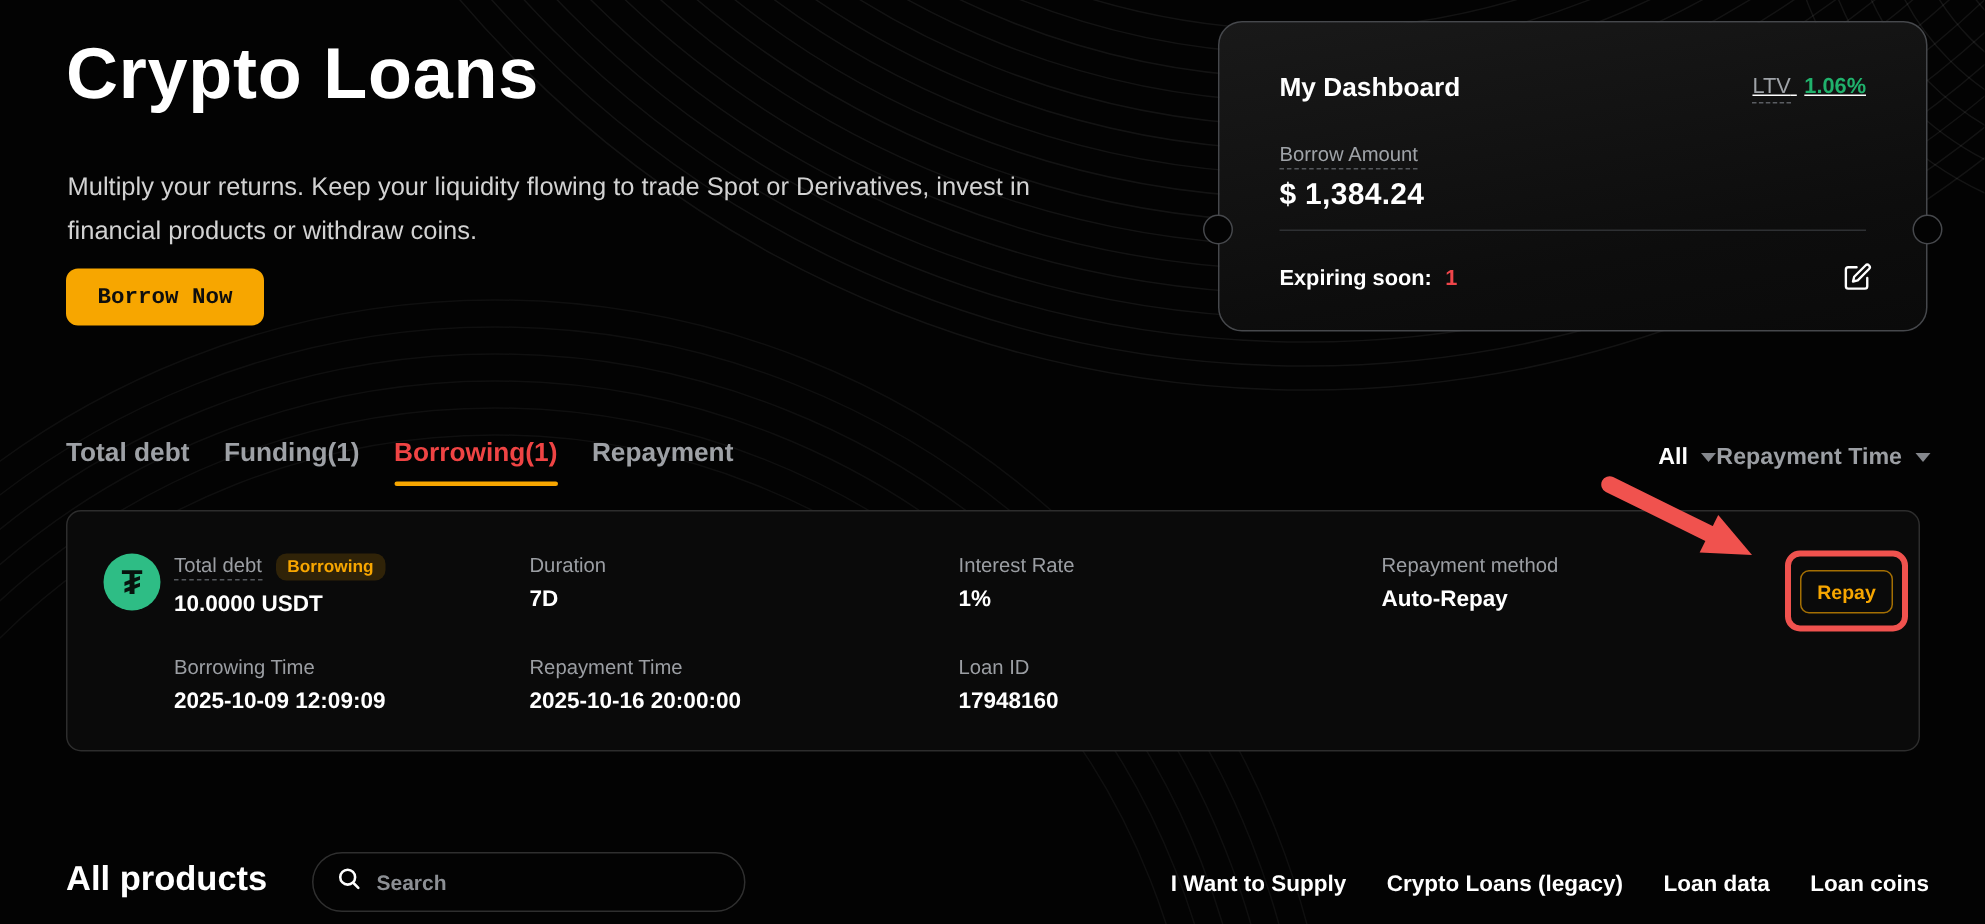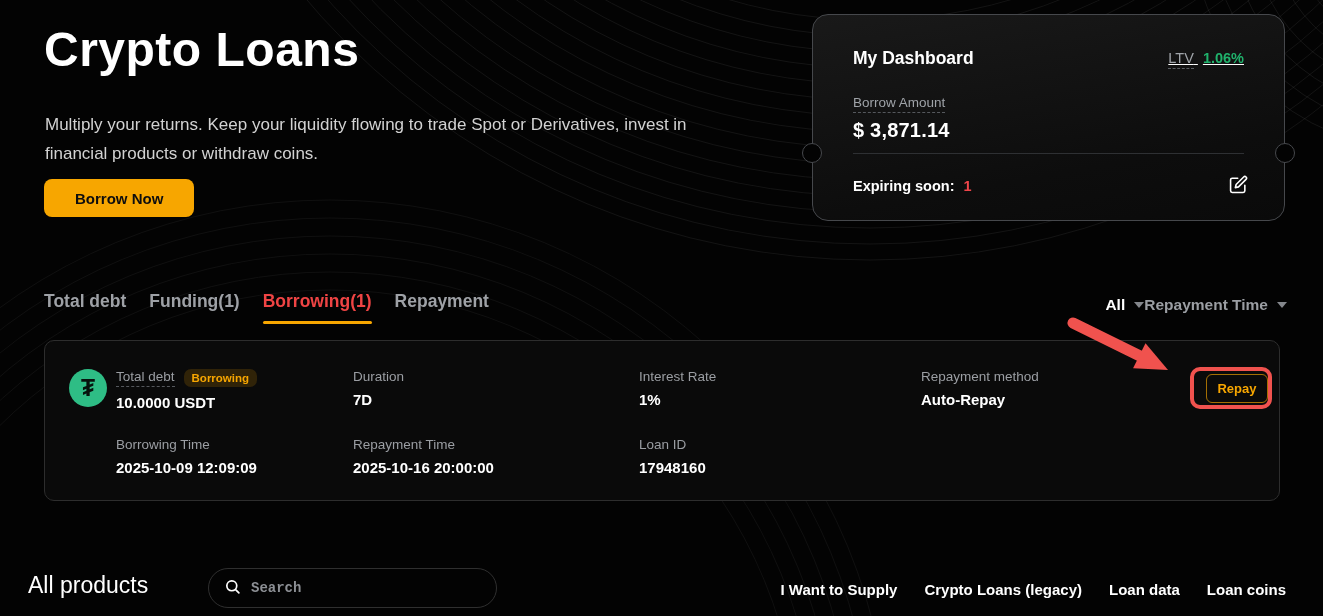--- a/index.html
+++ b/index.html
@@ -10,23 +10,23 @@
     font-family:"Liberation Sans", sans-serif;
   }
   
   .waves { position:absolute; inset:0; z-index:0; pointer-events:none; }
   
   .hero-title { position:absolute; left:44px; top:22px; z-index:2;
     font-size:48px; font-weight:800; letter-spacing:.5px; }
   .hero-sub { position:absolute; left:45px; top:110px; z-index:2;
     font-size:17px; line-height:29px; color:#d2d2d2; font-weight:400; }
   .borrow-btn { position:absolute; left:44px; top:179px; z-index:2;
-    height:38px; padding:0 31px; border:none; border-radius:8px;
+    height:38px; padding:0 21px; border:none; border-radius:8px;
     background:#F7A600; color:#0e0e0e; font-weight:700; font-size:15px;
-    font-family:Liberation Sans, sans-serif; cursor:pointer; }
+    font-family:Liberation Mono, monospace; cursor:pointer; }
   
   .dash-card { position:absolute; left:812px; top:14px; width:473px; height:207px;
     z-index:2; border-radius:16px; border:1px solid #46484c;
     background:linear-gradient(170deg,#191919 0%,#0d0d0d 70%,#0a0a0a 100%); }
   .dash-title { position:absolute; left:40px; top:33px; font-size:17.5px; font-weight:700; }
   .dash-ltv { position:absolute; right:40px; top:35px; font-size:14.5px;text-decoration:underline; }
   .dash-ltv .lbl { color:#9fa3a8; border-bottom:1px dashed #5a5d62; padding-bottom:2px; }
   .dash-ltv .val { color:#20B26C; font-weight:700; margin-left:5px; }
   .amt-lbl { font-size:13.5px; color:#9fa3a8; }
   .amt-lbl span { border-bottom:1px dashed #55585d; padding-bottom:2px; }
@@ -67,36 +67,36 @@
   .field { position:absolute; }
   .field .f-lbl { font-size:13.5px; color:#9b9ea3; display:flex; align-items:center; }
   .field .f-lbl .dashed { border-bottom:1px dashed #55585d; padding-bottom:2px; }
   .field .f-val { font-size:15px; font-weight:700; margin-top:7px; color:#fff; }
   .badge { margin-left:9px; font-size:11.5px; font-weight:700; color:#F7A600;
     background:rgba(247,166,0,.16); border-radius:7px; padding:3px 8px; }
   .f-c1r1 { left:71px; top:28px; } .f-c2r1 { left:308px; top:28px; }
   .f-c3r1 { left:594px; top:28px; } .f-c4r1 { left:876px; top:28px; }
   .f-c1r2 { left:71px; top:96px; } .f-c2r2 { left:308px; top:96px; }
   .f-c3r2 { left:594px; top:96px; }
-  .hl-box { position:absolute; left:1145px; top:26px; width:82px; height:42px;
+  .hl-box { position:absolute; left:1145px; top:26px; width:82px; height:54px;
     border:4px solid #F0524E; border-radius:10px;
-    display:flex; align-items:center; justify-content:flex-end; }
+    display:flex; align-items:center; justify-content:center; }
   .repay-btn { width:62px; height:29px; background:transparent; cursor:pointer;
     border:1px solid rgba(247,166,0,.65); border-radius:6px; color:#F7A600;
     font-size:13px; font-weight:700; font-family:"Liberation Sans", sans-serif; }
   .arrow-svg { position:absolute; left:1030px; top:300px; z-index:3; pointer-events:none; }
   
-  .products-heading { position:absolute; left:28px; top:572px; z-index:2;
-    font-size:23px; font-weight:400; }
+  .products-heading { position:absolute; left:44px; top:572px; z-index:2;
+    font-size:23px; font-weight:700; }
   .search-box { position:absolute; left:208px; top:568px; z-index:2;
     width:289px; height:40px; border:1px solid #2f2f2f; border-radius:20px;
     display:flex; align-items:center; padding-left:15px; }
   .search-box input { background:transparent; border:none; outline:none;
     color:#ddd; font-size:14px; font-weight:700; margin-left:10px; width:220px;
-    font-family:Liberation Mono, monospace; }
+    font-family:Liberation Sans, sans-serif; }
   .search-box input::placeholder { color:#8c8f94; }
   .bottom-links { position:absolute; right:37px; top:581px; z-index:2;
     display:flex; gap:27px; }
   .bottom-links .blink { font-size:15px; font-weight:700; color:#fff; cursor:pointer; }
 </style>
 </head>
 <body>
 
 <svg class="waves" width="1323" height="616" viewBox="0 0 1323 616">
   <g fill="none" stroke="#ffffff" stroke-opacity="0.065" stroke-width="1">
@@ -143,21 +143,21 @@
 <button class="borrow-btn">Borrow Now</button>
 
 <div class="dash-card">
   <div class="dash-title">My Dashboard</div>
   <div class="dash-ltv">
     <span class="lbl">LTV</span>
     <span class="val">1.06%</span>
   </div>
   <div class="amt-left">
     <div class="amt-lbl"><span>Borrow Amount</span></div>
-    <div class="amt-val">$ 3,871.14</div>
+    <div class="amt-val">$ 1,384.24</div>
   </div>
   <div class="dash-divider"></div>
   <div class="notch l"></div>
   <div class="notch r"></div>
   <div class="dash-footer">
     <div class="expiring">
       <span>Expiring soon:</span>
       <span class="cnt">1</span>
     </div>
     <button class="edit-btn">

